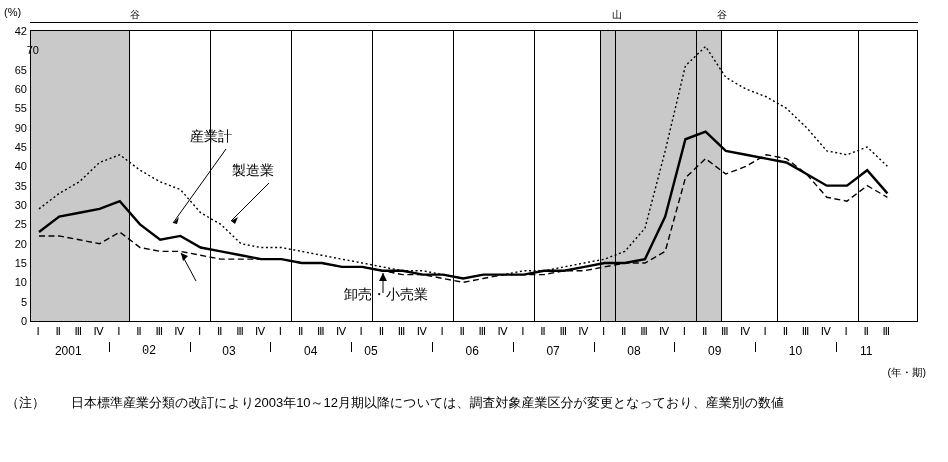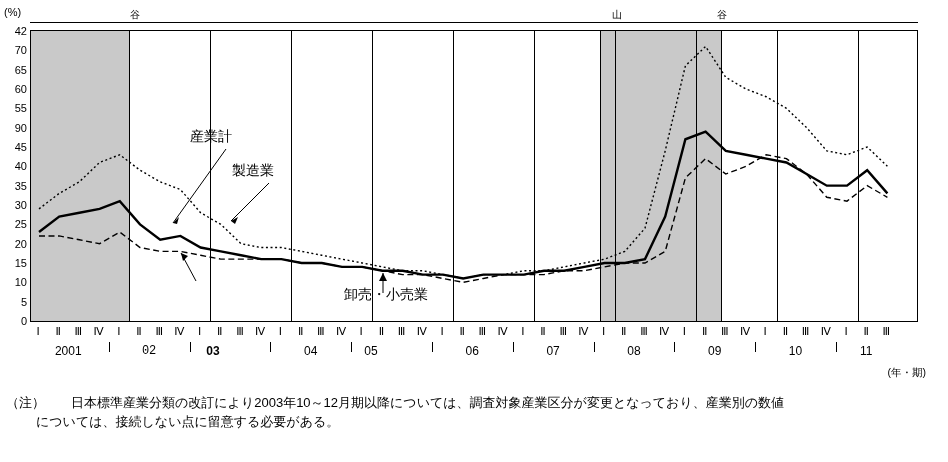--- a/index.html
+++ b/index.html
@@ -73,21 +73,21 @@
     <div class="ytick-in" style="top:212.7px;">20</div>
     <div class="ytick-in" style="top:193.3px;">25</div>
     <div class="ytick-in" style="top:174px;">30</div>
     <div class="ytick-in" style="top:154.7px;">35</div>
     <div class="ytick-in" style="top:135.3px;">40</div>
     <div class="ytick-in" style="top:116px;">45</div>
     <div class="ytick-in" style="top:96.7px;">90</div>
     <div class="ytick-in" style="top:77.3px;">55</div>
     <div class="ytick-in" style="top:58px;">60</div>
     <div class="ytick-in" style="top:38.7px;">65</div>
-    <div class="ytick-in" style="top:19.3px;">70</div>
+    <div class="ytick-in" style="top:19.3px;padding-left:12px;">70</div>
     <div class="ytick-in" style="top:0px;">42</div>
 
     <div class="vline" style="left:98px;"></div>
     <div class="vline" style="left:179px;"></div>
     <div class="vline" style="left:260px;"></div>
     <div class="vline" style="left:341px;"></div>
     <div class="vline" style="left:422px;"></div>
     <div class="vline" style="left:503px;"></div>
     <div class="vline" style="left:569px;"></div>
     <div class="vline" style="left:584px;"></div>
@@ -162,21 +162,21 @@
       <div class="qlabel" style="left: 775.6px;">Ⅲ</div>
       <div class="qlabel" style="left: 795.8px;">Ⅳ</div>
       <div class="qlabel" style="left: 816px;">Ⅰ</div>
       <div class="qlabel" style="left: 836.2px;">Ⅱ</div>
       <div class="qlabel" style="left: 856.4px;">Ⅲ</div>
     </div>
   <div class="year-row">
       <div class="ylabel" style="left: 38.3px;">2001</div>
       <div class="ylabel" style="left: 119.1px; font-family: Liberation Mono, monospace;">02</div>
       <div class="year-sep" style="left: 78.7px;"></div>
-      <div class="ylabel" style="left: 183px; font-weight: bold;">03</div>
+      <div class="ylabel" style="left: 199px;">03</div>
       <div class="year-sep" style="left: 159.5px;"></div>
       <div class="ylabel" style="left: 280.7px;">04</div>
       <div class="year-sep" style="left: 240.3px;"></div>
       <div class="ylabel" style="left: 341px;">05</div>
       <div class="year-sep" style="left: 321.1px;"></div>
       <div class="ylabel" style="left: 442.3px;">06</div>
       <div class="year-sep" style="left: 401.9px;"></div>
       <div class="ylabel" style="left: 523.1px;">07</div>
       <div class="year-sep" style="left: 482.7px;"></div>
       <div class="ylabel" style="left: 603.9px;">08</div>
@@ -187,14 +187,13 @@
       <div class="year-sep" style="left: 725.1px;"></div>
       <div class="ylabel" style="left: 836.2px;">11</div>
       <div class="year-sep" style="left: 805.9px;"></div>
     </div>
 
   <div class="axis-note">(年・期)</div>
 </div>
 
 <div class="note-block">
   <div class="note-line">（注）　　日本標準産業分類の改訂により2003年10～12月期以降については、調査対象産業区分が変更となっており、産業別の数値</div>
-  <div class="note-line note-indent2">については、接続しない点に留意する必要がある。</div>
 </div>
 
 </body></html>

